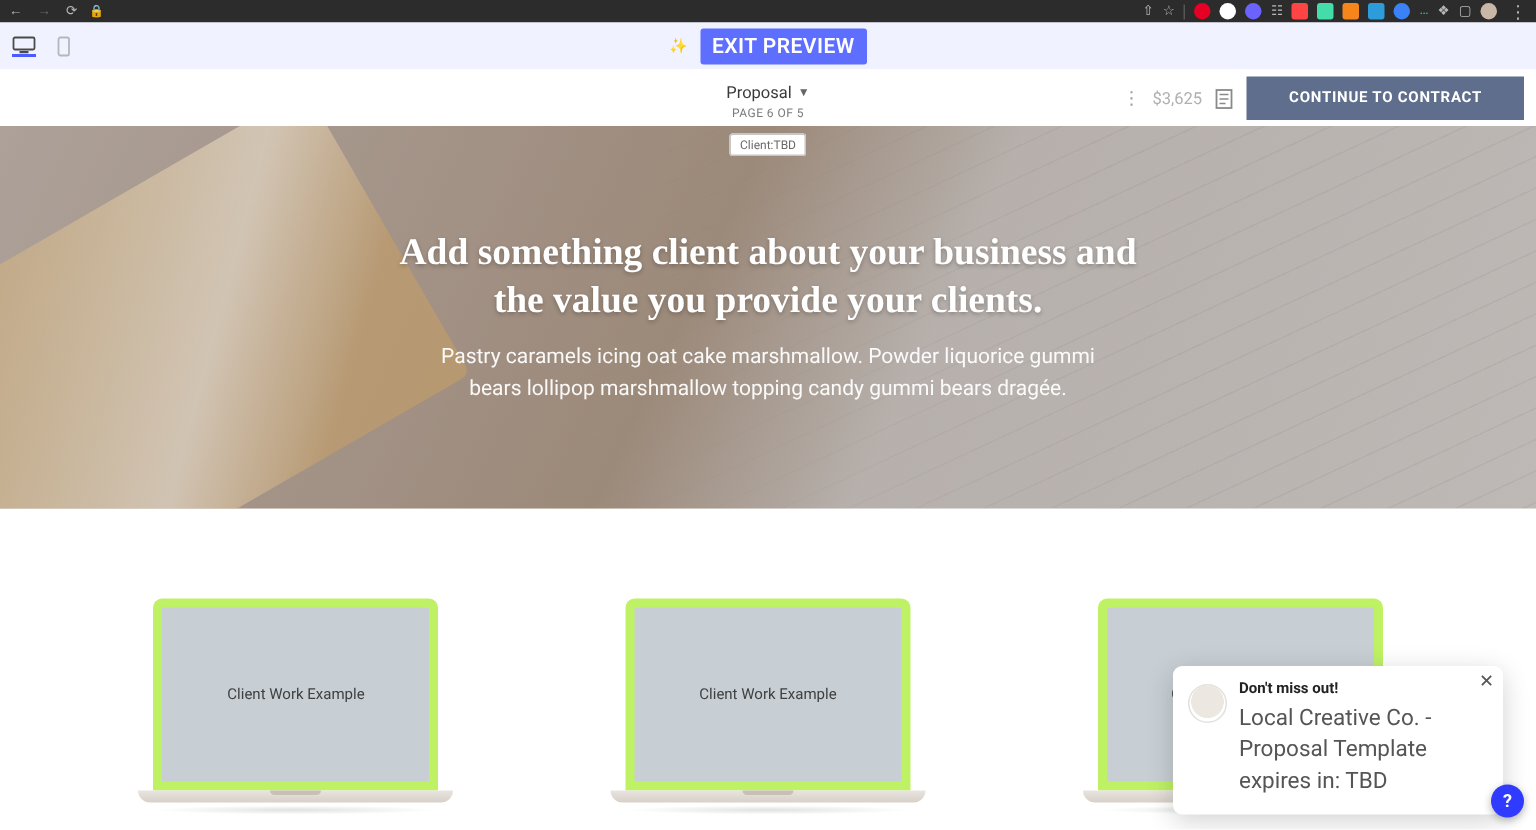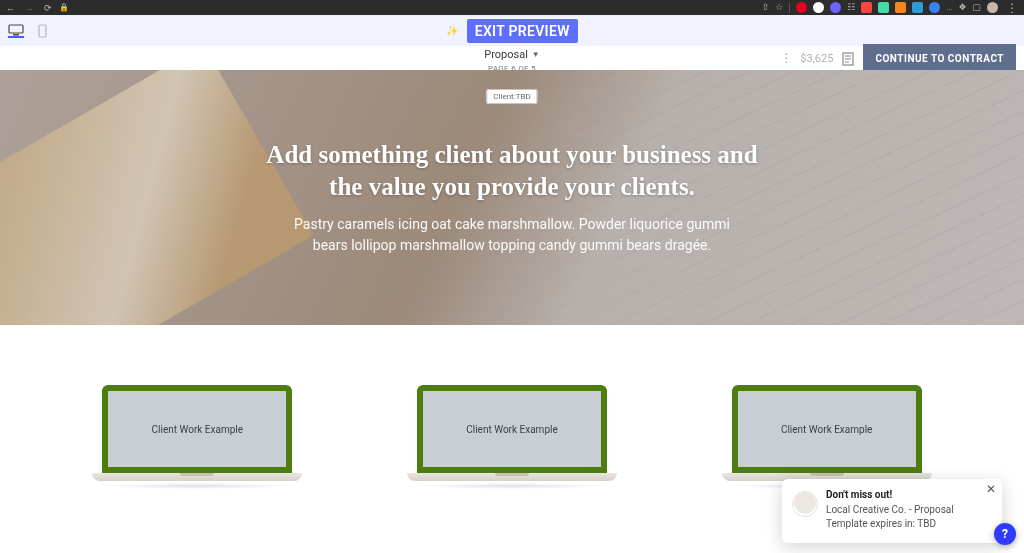--- a/index.html
+++ b/index.html
@@ -35,30 +35,30 @@
   .preview-banner{height:31px;background:var(--banner-bg);display:flex;align-items:center;justify-content:center;gap:8px;font-size:10px;color:var(--banner-text);position:relative;}
   .sparkle{font-size:10px;}
   .exit-preview{background:var(--exit-btn);color:#fff;border:none;padding:4px 8px;font-size:14px;letter-spacing:.3px;border-radius:2px;cursor:pointer;font-weight:600;}
   .device-toggle{position:absolute;left:8px;top:50%;transform:translateY(-50%);display:flex;gap:10px;align-items:center;}
   .device-toggle .dev{width:16px;height:14px;display:flex;align-items:center;justify-content:center;color:#5a5a5a;}
   .device-toggle .dev.active{border-bottom:2px solid #4a5bff;}
   .dev svg{display:block;}
   .dev.mobile{color:#b7b7b7;}
 
   
-  .proposal-bar{height:24px;background:#fff;display:flex;align-items:center;position:relative;border-bottom:0;}
+  .proposal-bar{height:38px;background:#fff;display:flex;align-items:center;position:relative;border-bottom:0;}
   .proposal-center{position:absolute;left:50%;transform:translateX(-50%);text-align:center;}
   .proposal-title{font-size:11px;color:#3a3a3a;display:inline-flex;align-items:center;gap:4px;cursor:pointer;}
   .chev{font-size:8px;color:#666;}
   .page-of{font-size:8px;color:#7a7a7a;margin-top:2px;letter-spacing:.3px;}
   .proposal-right{position:absolute;right:8px;display:flex;align-items:center;gap:8px;}
   .kebab{color:#9a9a9a;font-size:12px;cursor:pointer;line-height:0;}
   .price{color:var(--price-grey);font-size:11px;}
   .receipt-icon{width:14px;height:14px;color:#8a8a8a;cursor:pointer;}
-  .cta{background:var(--cta-bg);color:var(--cta-text);border:none;padding:9px 12px;font-size:10px;font-weight:700;letter-spacing:.5px;cursor:pointer;}
+  .cta{background:var(--cta-bg);color:var(--cta-text);border:none;padding:9px 28px;font-size:10px;font-weight:700;letter-spacing:.5px;cursor:pointer;}
 
   
   .expires-wrap{position:absolute;left:50%;transform:translateX(-50%);top:84px;z-index:5;}
   .expires-badge{background:#fff;border:1px solid var(--badge-border);font-size:8px;color:#6a6a6a;padding:2px 6px;border-radius:2px;}
 
   
   .hero{position:relative;height:255px;width:100%;overflow:hidden;
     background:
       linear-gradient(var(--hero-overlay),var(--hero-overlay)),
       linear-gradient(115deg,#d9ccc2 0%,#cbb8a8 25%,#bfa892 45%,#e8e3df 60%,#f3f1ee 100%);
@@ -70,32 +70,32 @@
     pointer-events:none;}
   .hero::before{content:"";position:absolute;left:-40px;top:40px;width:320px;height:220px;border-radius:6px;
     background:linear-gradient(135deg,#c9a064 0%,#e0c79b 30%,#f5e9d4 55%,#c9a064 80%);
     transform:rotate(-30deg);opacity:.55;filter:blur(.5px);pointer-events:none;}
   .hero h1{font-family:Georgia,"Times New Roman",serif;font-weight:700;font-size:25px;line-height:1.25;text-shadow:0 1px 3px rgba(0,0,0,.25);max-width:520px;position:relative;z-index:1;}
   .hero p{font-size:14px;line-height:1.5;margin-top:12px;max-width:440px;position:relative;z-index:1;opacity:.95;}
 
   
   .portfolio{display:flex;justify-content:space-around;align-items:flex-end;padding:60px 50px 0;gap:20px;}
   .laptop{width:210px;position:relative;}
-  .lap-screen-outer{width:190px;height:88px;margin:0 auto;background:#4d7c0f;border-radius:6px 6px 0 0;padding:6px;}
+  .lap-screen-outer{width:190px;height:128px;margin:0 auto;background:#bef264;border-radius:6px 6px 0 0;padding:6px;}
   .lap-screen{width:100%;height:100%;background:#c7cfd4;display:flex;align-items:center;justify-content:center;color:#3f3f3f;font-size:10px;}
   .lap-base{width:210px;height:8px;background:linear-gradient(#e8e4df,#d7d0c7);border-radius:0 0 10px 10px;margin:0 auto;position:relative;}
   .lap-base::before{content:"";position:absolute;left:50%;transform:translateX(-50%);top:0;width:34px;height:3px;background:#c8c0b5;border-radius:0 0 4px 4px;}
   .lap-shadow{width:190px;height:6px;margin:2px auto 0;background:radial-gradient(ellipse at center,rgba(0,0,0,.12),transparent 70%);}
 
   
   .toast{position:absolute;right:22px;bottom:10px;width:220px;background:#fff;border-radius:6px;box-shadow:0 4px 18px rgba(0,0,0,.18);padding:10px 12px 12px 10px;display:flex;gap:8px;}
   .toast .avatar{width:26px;height:26px;border-radius:50%;border:1px solid #e1e1e1;flex:none;background:radial-gradient(circle at 50% 45%,#ece7e0 0 60%,#fff 62%);margin-top:2px;}
   .toast .t-body{flex:1;}
   .toast .t-title{font-size:10px;font-weight:700;color:#222;margin-bottom:3px;}
-  .toast .t-msg{font-size:10px;color:#555;line-height:1.4;}
+  .toast .t-msg{font-size:15px;color:#555;line-height:1.4;}
   .toast .t-close{position:absolute;top:4px;right:6px;font-size:12px;color:#555;cursor:pointer;background:none;border:none;line-height:1;}
 
   
   .help-bubble{position:absolute;right:8px;bottom:8px;width:22px;height:22px;border-radius:50%;background:var(--help-bg);color:#fff;display:flex;align-items:center;justify-content:center;font-size:12px;font-weight:700;cursor:pointer;box-shadow:0 2px 6px rgba(0,0,0,.3);}
 </style>
 </head>
 <body>
 
 <div class="chrome-bar">
   <div class="nav-icons">

